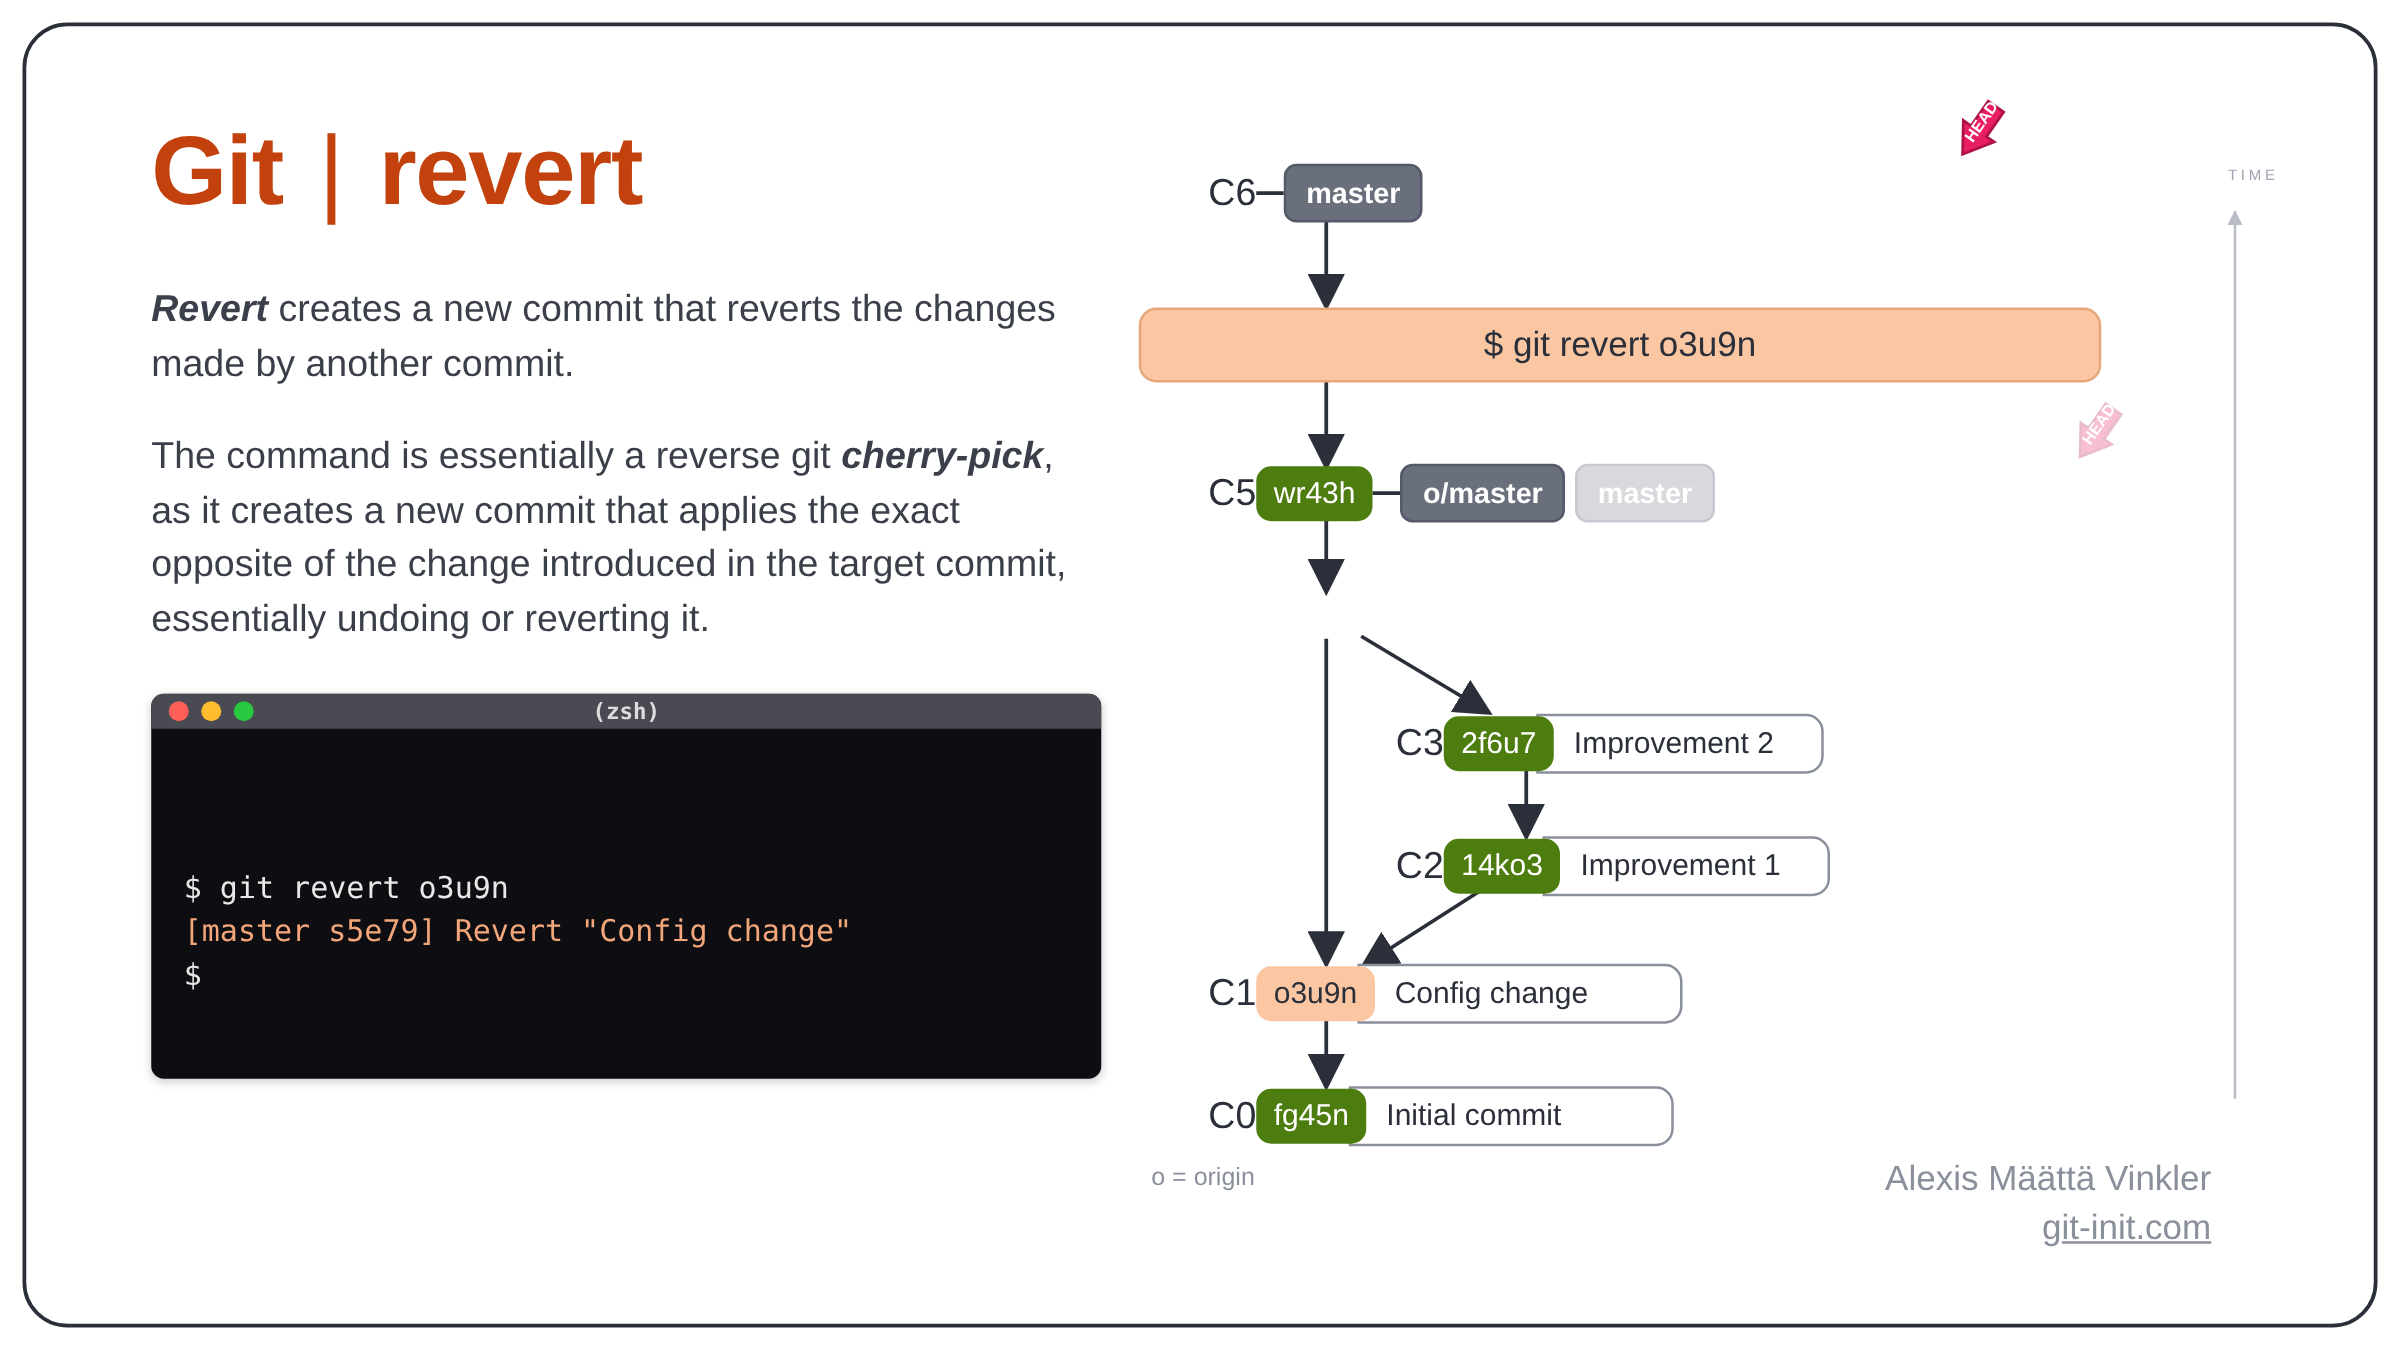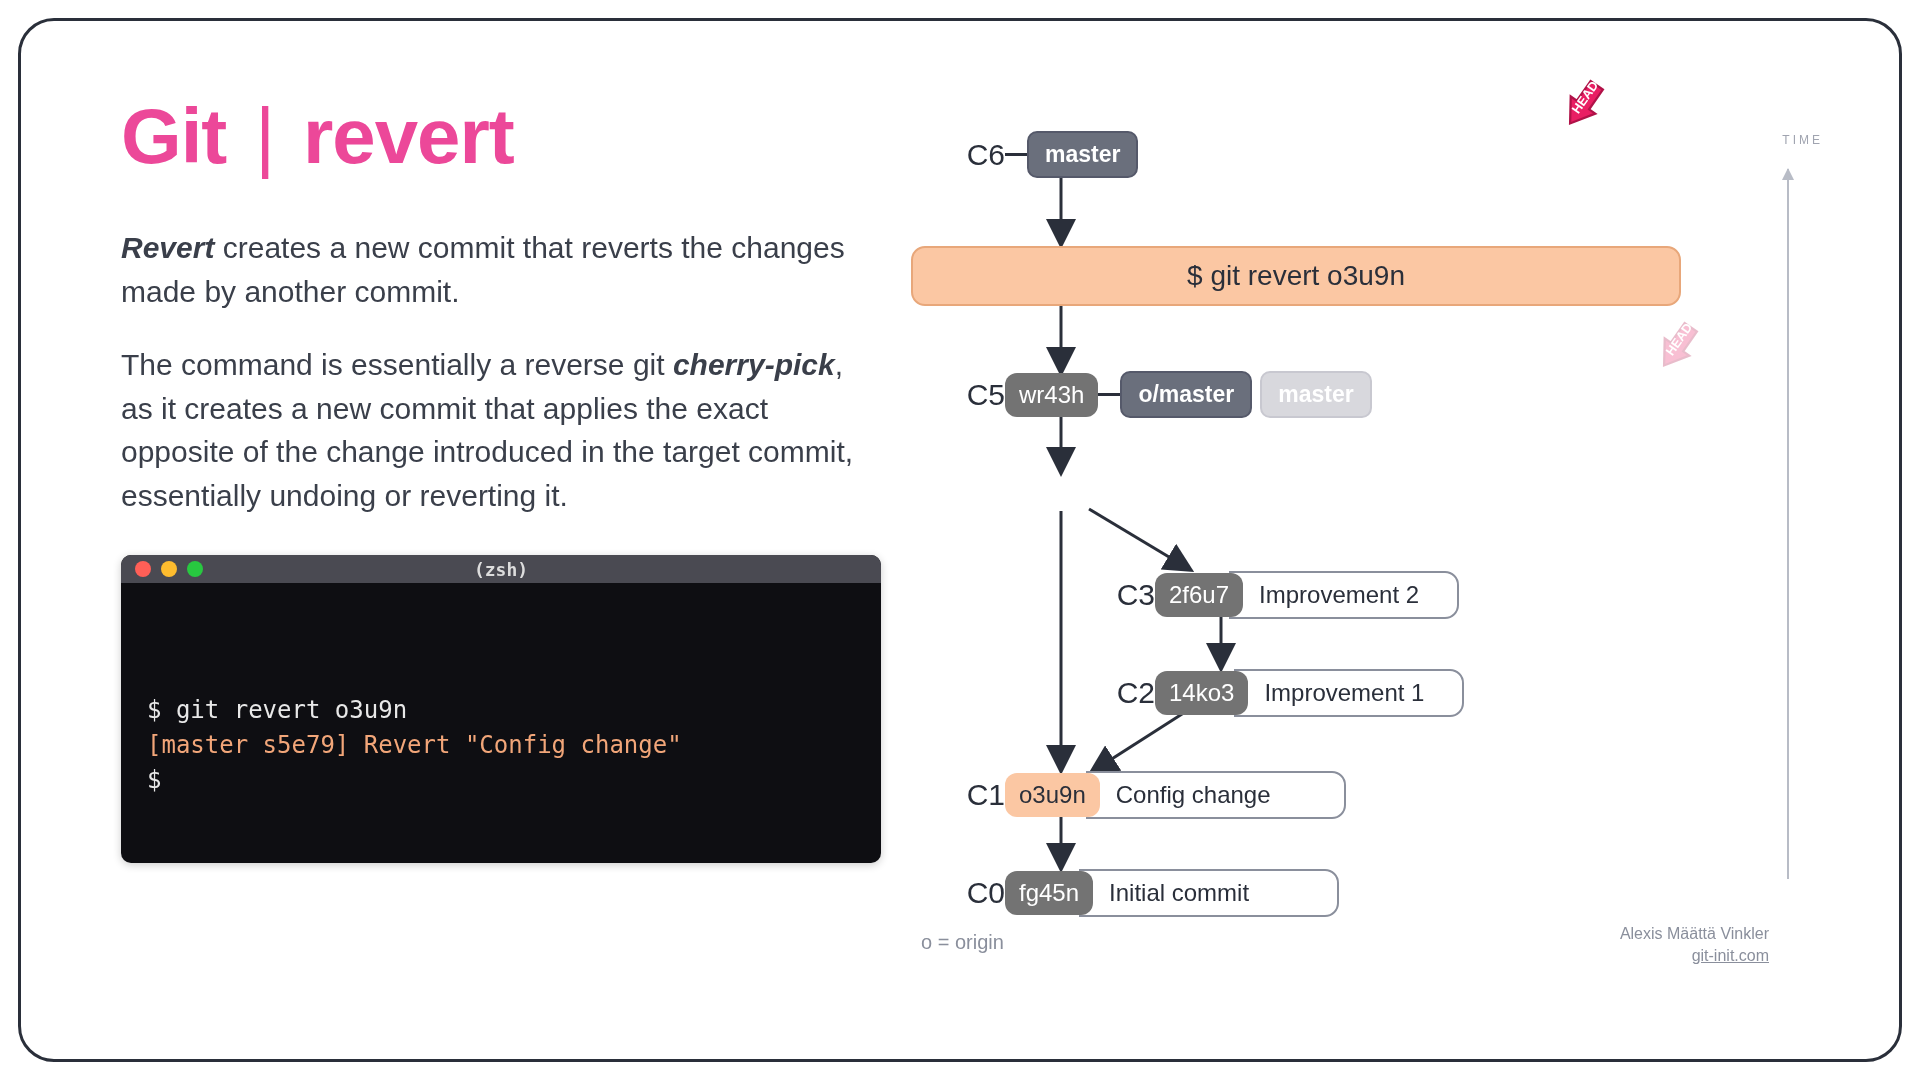--- a/index.html
+++ b/index.html
@@ -29,21 +29,21 @@
   width: 760px;
   flex-shrink: 0;
 }
 .right {
   flex: 1;
   position: relative;
 }
 .title {
   font-size: 78px;
   font-weight: 800;
-  color: #ec4899;
+  color: #c2410c;
   letter-spacing: -1px;
   margin-bottom: 44px;
   font-family: "Segoe UI", Arial, sans-serif;
 }
 .title .sep { font-weight: 300; padding: 0 8px; }
 .title .cmd { font-weight: 800; }
 .para {
   font-size: 30px;
   line-height: 1.45;
   color: #3a3f4a;
@@ -102,21 +102,21 @@
   font-weight: 500;
   color: #2a2f3a;
   width: 54px;
   text-align: right;
 }
 .pill-row {
   display: flex;
   align-items: center;
 }
 .hash {
-  background: #737373;
+  background: #4d7c0f;
   color: #fff;
   font-size: 24px;
   padding: 8px 14px;
   border-radius: 12px;
   font-family: -apple-system, sans-serif;
   position: relative;
   z-index: 2;
 }
 .hash.pink { background: #e91e63; }
 .hash.orange { background: #fbc7a3; color: #2a2f3a; }
@@ -192,21 +192,21 @@
   left: 0;
   color: #8a8f9c;
   font-size: 20px;
 }
 .credits {
   position: absolute;
   bottom: 0;
   right: 50px;
   text-align: right;
   color: #8a8f9c;
-  font-size: 16px;
+  font-size: 28px;
   line-height: 1.4;
 }
 .credits .link { text-decoration: underline; }
 .head-arrow {
   position: absolute;
   width: 80px;
   height: 60px;
 }
 .head-arrow svg { width: 100%; height: 100%; overflow: visible; }
 .svg-lines {

